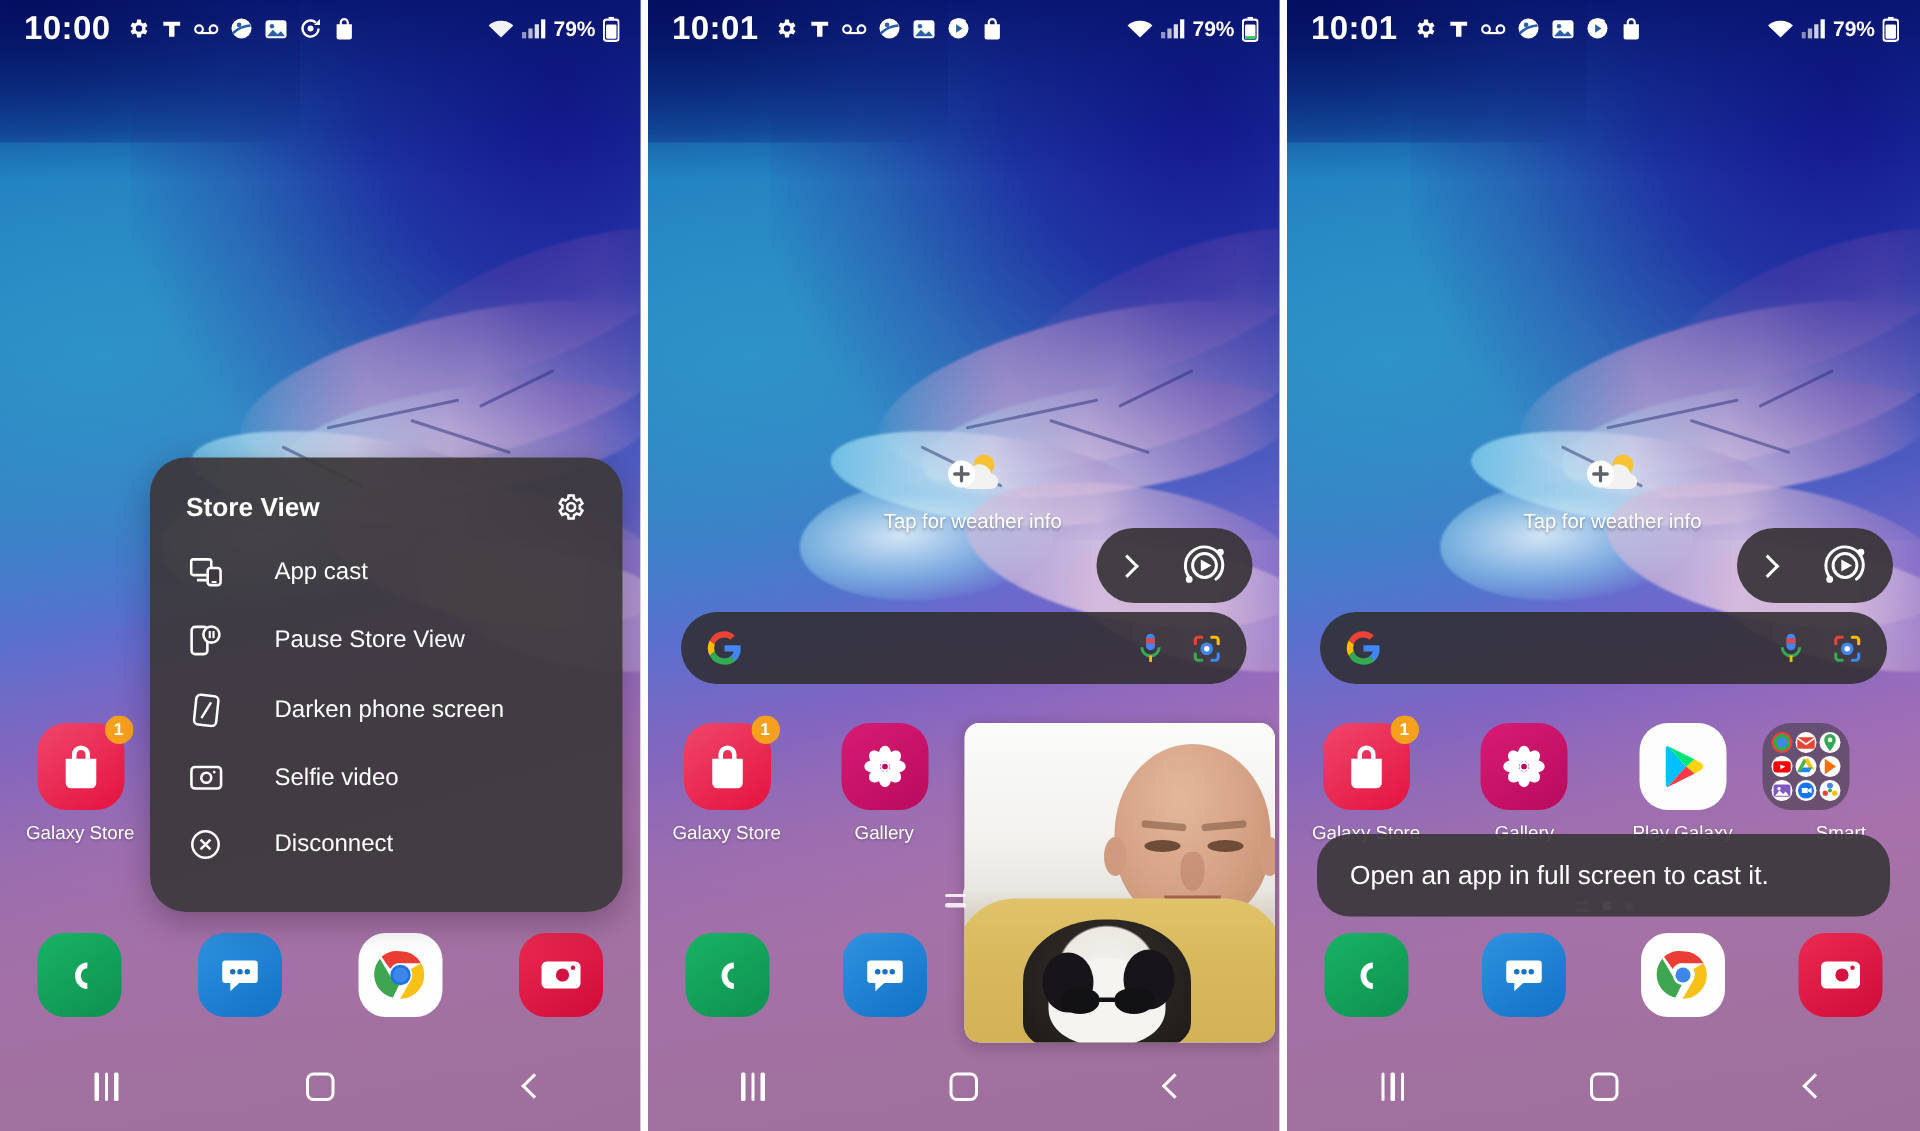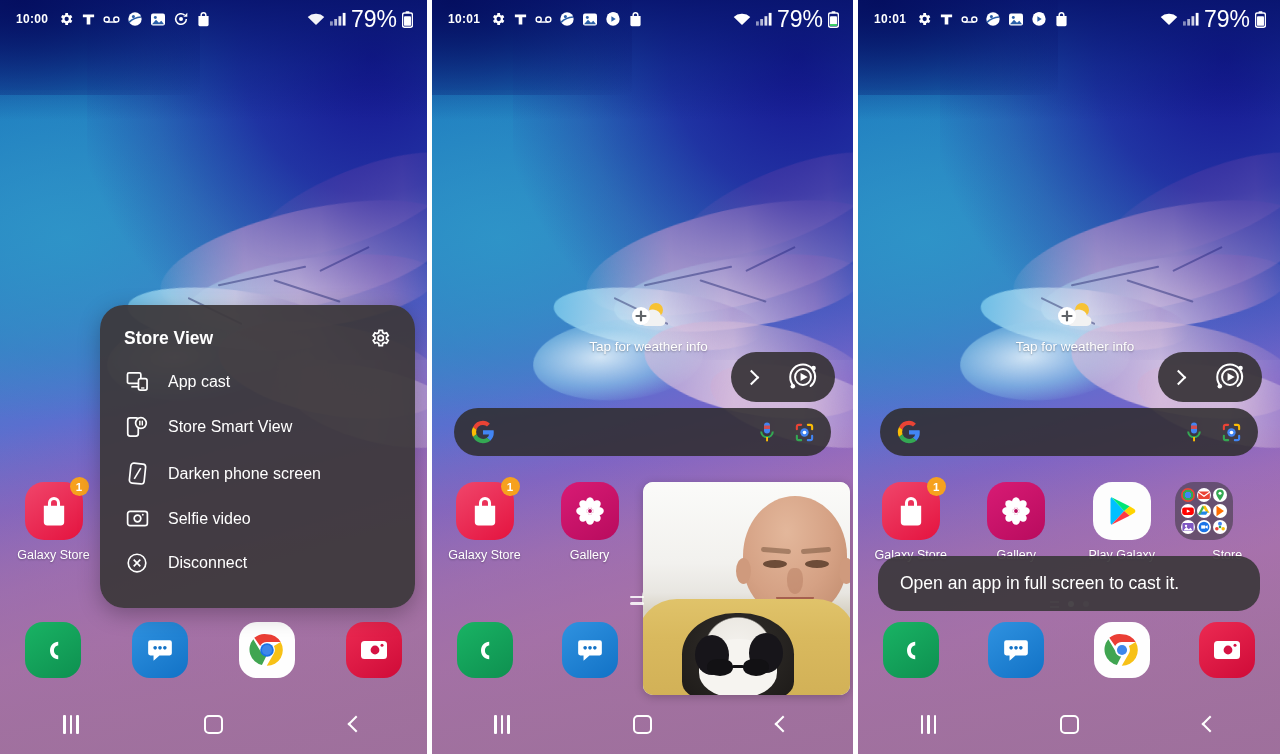--- a/index.html
+++ b/index.html
@@ -101,24 +101,24 @@
     background: linear-gradient(180deg, rgba(160,110,160,0) 0%, rgba(160,112,158,0.45) 45%, rgba(158,112,156,0.80) 100%);
   }
 
   
   .statusbar {
     position: absolute; top: 0; left: 0; right: 0; height: 38px;
     display: flex; align-items: center;
     padding: 0 14px 0 16px;
     color: #fff; z-index: 30;
   }
-  .sb-time { font-size: 12px; font-weight: 600; letter-spacing: .3px; text-align: right; }
+  .sb-time { font-size: 22px; font-weight: 600; letter-spacing: .3px; text-align: right; }
   .sb-icons { display: flex; align-items: center; gap: 7px; margin-left: 10px; }
   .sb-right { margin-left: auto; display: flex; align-items: center; gap: 5px; }
-  .sb-pct { font-size: 23px; font-weight: 400; }
+  .sb-pct { font-size: 14px; font-weight: 700; }
   .ico { display: inline-flex; align-items: center; justify-content: center; }
 
   
   .weather {
     position: absolute; left: 12px; right: 0; top: 300px;
     text-align: center; z-index: 12;
   }
   .weather-glyph { display: inline-block; position: relative; width: 46px; height: 32px; }
   .weather-label {
     color: #fff; font-size: 13.5px; margin-top: 3px;
@@ -221,21 +221,21 @@
     display: flex; align-items: center;
     padding: 4px 24px 10px 24px;
   }
   .sv-title { color: #fff; font-size: 17.5px; font-weight: 700; }
   .sv-gear { margin-left: auto; }
   .sv-item {
     display: flex; align-items: center;
     padding: 12px 24px;
   }
   .sv-item .sv-ico { width: 26px; display: flex; justify-content: center; }
-  .sv-item .sv-lbl { color: #fff; font-size: 16px; margin-left: 18px; }
+  .sv-item .sv-lbl { color: #fff; font-size: 16px; margin-left: 33px; }
 
   
   .toast {
     position: absolute; left: 20px; right: 20px; top: 556px;
     background: rgba(60,56,60,0.93);
     border-radius: 22px;
     padding: 16px 22px;
     z-index: 26;
   }
   .toast-text { color: #fff; font-size: 17.5px; line-height: 1.32; }
@@ -516,21 +516,21 @@
 
       <div class="sv-item">
         <span class="sv-ico">
           <svg width="23" height="22" viewBox="0 0 24 23">
               <rect x="1.8" y="2" width="11" height="19" rx="2.4" fill="none" stroke="#fff" stroke-width="1.8"></rect>
               <circle cx="15.6" cy="7.4" r="5.6" fill="#3d383c" stroke="#fff" stroke-width="1.8"></circle>
               <rect x="13.7" y="4.9" width="1.5" height="5" fill="#fff"></rect>
               <rect x="16.3" y="4.9" width="1.5" height="5" fill="#fff"></rect>
             </svg>
         </span>
-        <span class="sv-lbl">Store Smart View</span>
+        <span class="sv-lbl">Pause Store View</span>
       </div>
 
       <div class="sv-item">
         <span class="sv-ico">
           <svg width="19" height="23" viewBox="0 0 20 24">
               <rect x="2.2" y="1.6" width="15.6" height="21" rx="3.2" fill="none" stroke="#fff" stroke-width="1.8" transform="rotate(6 10 12)"></rect>
               <path d="M6.6 17.6L13.4 6.4" stroke="#fff" stroke-width="1.7"></path>
             </svg>
         </span>
         <span class="sv-lbl">Darken phone screen</span>
@@ -1062,21 +1062,21 @@
             </span>
           <span style="background:#fff;">
               <svg width="100%" height="100%" viewBox="0 0 12 12">
                 <circle cx="6" cy="3.2" r="1.7" fill="#4285f4"></circle>
                 <circle cx="3.3" cy="7.5" r="1.5" fill="#ea4335"></circle>
                 <circle cx="8.7" cy="7.5" r="1.5" fill="#fbbc05"></circle>
                 <circle cx="6" cy="6" r="1.1" fill="#34a853"></circle>
               </svg>
             </span>
         </div>
-        <div class="app-label">Store</div>
+        <div class="app-label">Smart</div>
       </div>
     </div>
 
     <div class="page-dots">
       <span class="home-ico"></span>
       <b class="on"></b>
       <b></b>
     </div>
 
     <div class="toast">

